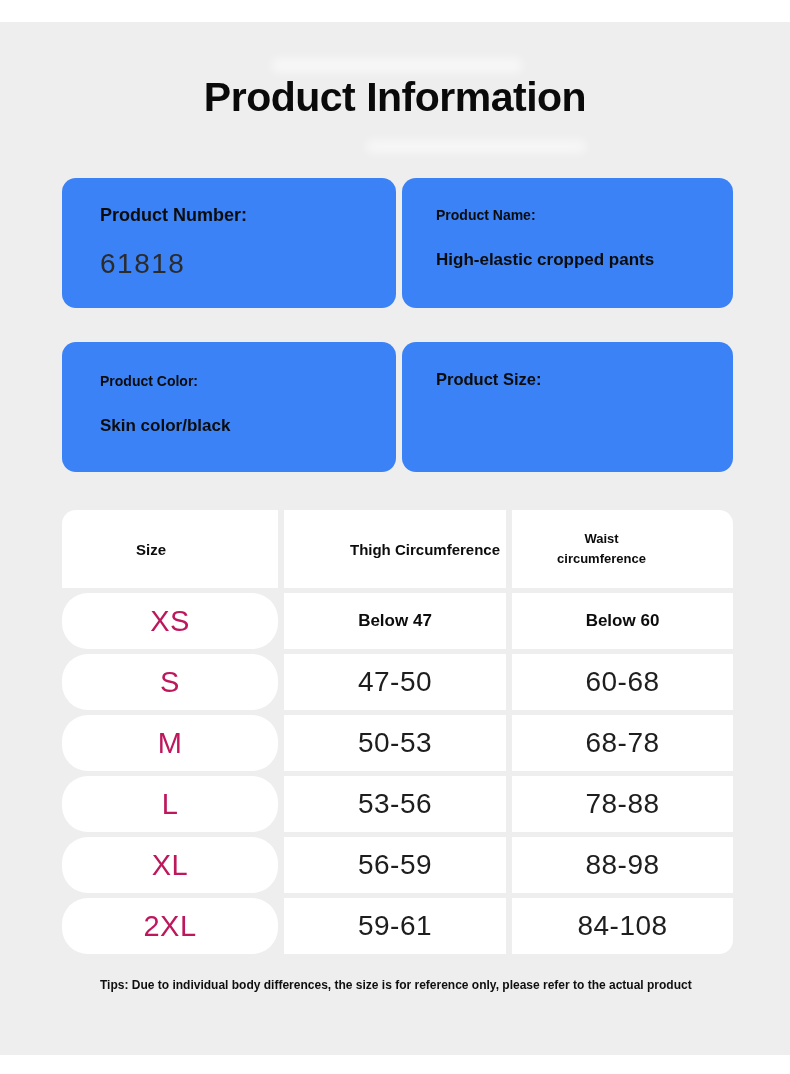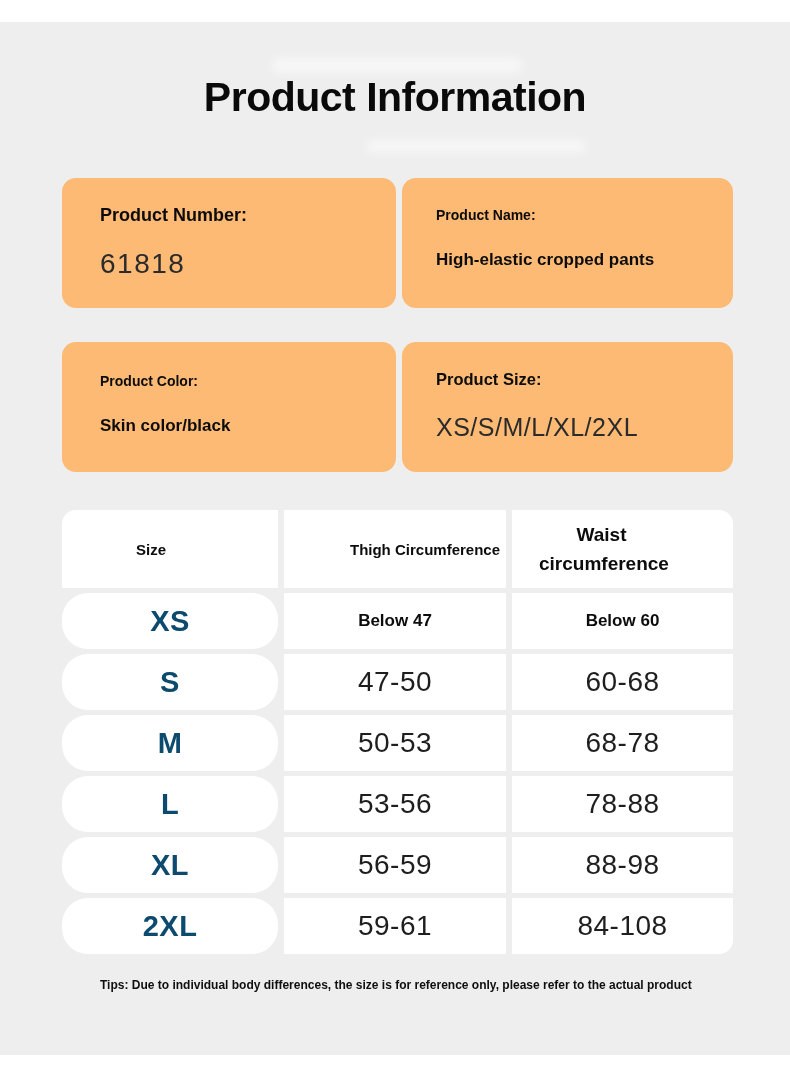--- a/index.html
+++ b/index.html
@@ -37,21 +37,21 @@
     background: rgba(255,255,255,0.55);
     filter: blur(5px);
     border-radius: 6px;
   }
   .ghost-1 { left: 272px; top: 58px;  width: 250px; height: 15px; }
   .ghost-2 { left: 366px; top: 140px; width: 220px; height: 13px; }
 
   
   .card {
     position: absolute;
-    background: #fdba74;
+    background: #3b82f6;
     border-radius: 14px;
     height: 130px;
   }
   .card-a { left: 62px;  top: 178px; width: 334px; padding: 27px 10px 0 38px; }
   .card-b { left: 402px; top: 178px; width: 331px; padding: 29px 10px 0 34px; }
   .card-c { left: 62px;  top: 342px; width: 334px; padding: 31px 12px 0 38px; }
   .card-d { left: 402px; top: 342px; width: 331px; padding: 28px 10px 16px 34px; }
 
   .card-label-lg { font-size: 18px;   font-weight: 700; color: #0c0c0c; }
   .card-label-md { font-size: 16.5px; font-weight: 700; color: #0c0c0c; }
@@ -79,23 +79,23 @@
   .cell {
     background: #ffffff;
     display: flex;
     align-items: center;
     justify-content: center;
     text-align: center;
   }
   .th { font-weight: 700; color: #0c0c0c; }
   .th-size  { font-size: 15px; padding-right: 38px; }
   .th-thigh { font-size: 15px; justify-content: flex-end; padding-right: 6px; }
-  .th-waist { font-size: 19px; padding-right: 42px; line-height: 1.55; }
+  .th-waist { font-size: 13px; padding-right: 42px; line-height: 1.55; }
   .th-waist span { display: inline-block; max-width: 125px; }
-  .td-size      { font-size: 29px; font-weight: 700; color: #0c4a6e; letter-spacing: 0.5px; border-radius: 26px; }
+  .td-size      { font-size: 29px; font-weight: 400; color: #be185d; letter-spacing: 0.5px; border-radius: 26px; }
   .td-val-bold  { font-size: 17px; font-weight: 700; color: #0c0c0c; }
   .td-val       { font-size: 28px; font-weight: 400; color: #1e1e1e; letter-spacing: 0.5px; }
 
   .tips {
     position: absolute;
     left: 100px; top: 976px;
     width: 620px;
     font-size: 12px;
     font-weight: 700;
     line-height: 19px;
@@ -122,21 +122,20 @@
     <div class="card-value">High-elastic cropped pants</div>
   </div>
 
   <div class="card card-c">
     <div class="card-label-sm">Product Color:</div>
     <div class="card-value">Skin color/black</div>
   </div>
 
   <div class="card card-d">
     <div class="card-label-md">Product Size:</div>
-    <div class="card-value">XS/S/M/L/XL/2XL</div>
   </div>
 
   <div class="size-table">
     <div class="cell th th-size">Size</div>
     <div class="cell th th-thigh">Thigh Circumference</div>
     <div class="cell th th-waist">
         <span>Waist circumference</span>
       </div>
 
     <div class="cell td-size">XS</div>

